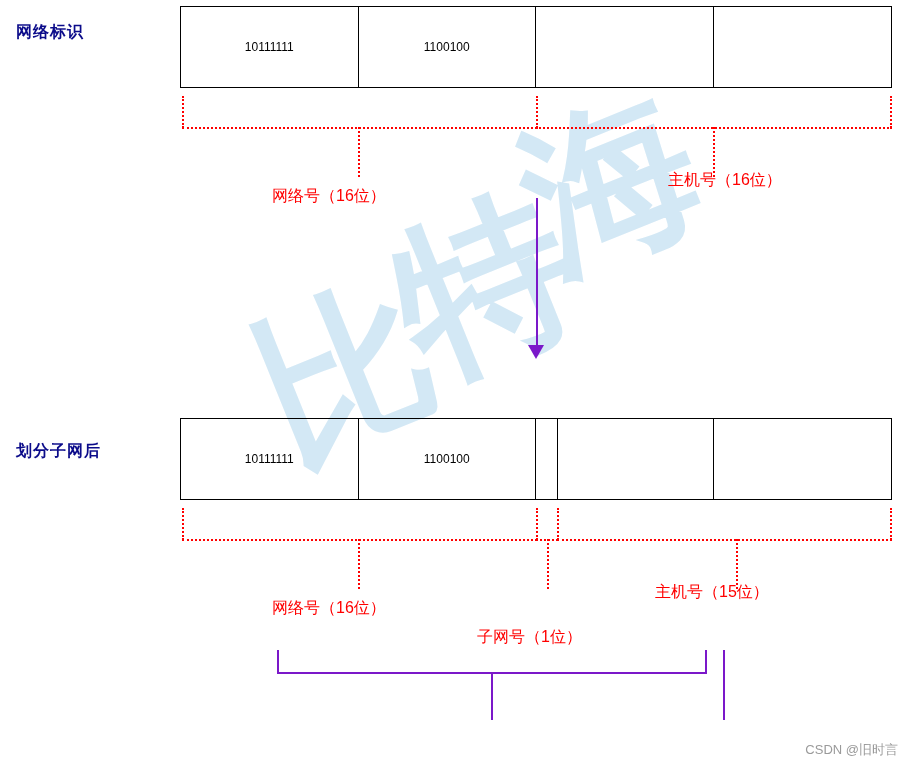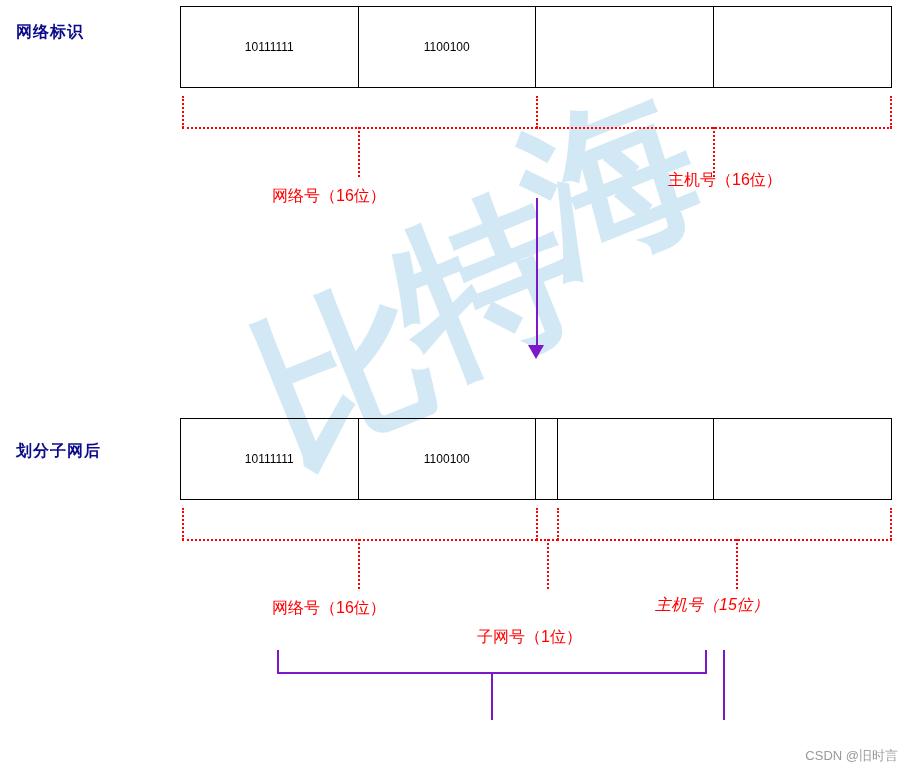--- a/index.html
+++ b/index.html
@@ -175,25 +175,25 @@
   <div class="dot-h" style="left:536px; top:539px; width:22px;"></div>
   <div class="dot-v" style="left:557px; top:508px; height:32px;"></div>
   <div class="dot-v" style="left:547px; top:539px; height:50px;"></div>
 
   <div class="dot-h" style="left:557px; top:539px; width:335px;"></div>
   <div class="dot-v" style="left:890px; top:508px; height:32px;"></div>
   <div class="dot-v" style="left:736px; top:539px; height:50px;"></div>
 
   <div class="red-text" style="left:272px; top:598px;">网络号（16位）</div>
   <div class="red-text" style="left:477px; top:598px;margin-top:29px;">子网号（1位）</div>
-  <div class="red-text" style="left:655px; top:595px;font-style:italic;">主机号（15位）</div>
+  <div class="red-text" style="left:655px; top:582px;">主机号（15位）</div>
 
   <div class="pl-v" style="left:277px; top:650px; height:24px;"></div>
   <div class="pl-h" style="left:277px; top:672px; width:430px;"></div>
   <div class="pl-v" style="left:705px; top:650px; height:24px;"></div>
   <div class="pl-v" style="left:491px; top:672px; height:48px;"></div>
 
   <div class="pl-v" style="left:723px; top:650px; height:70px;"></div>
 
 
-  <div class="credit" style="right:10px; bottom:0;margin-top:36px;">CSDN @旧时言</div>
+  <div class="credit" style="right:10px; bottom:6px;margin-top:36px;">CSDN @旧时言</div>
 
 </div>
 
 </body></html>

